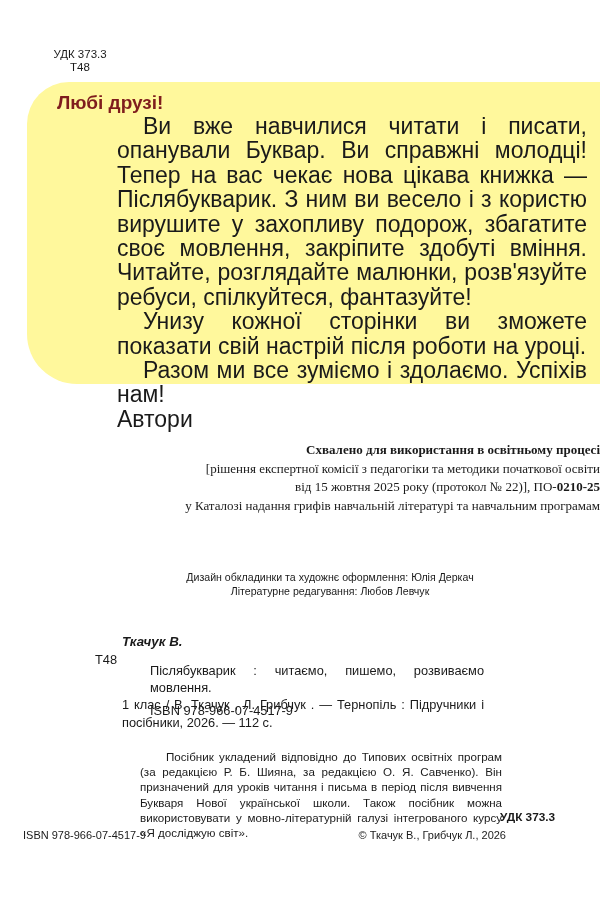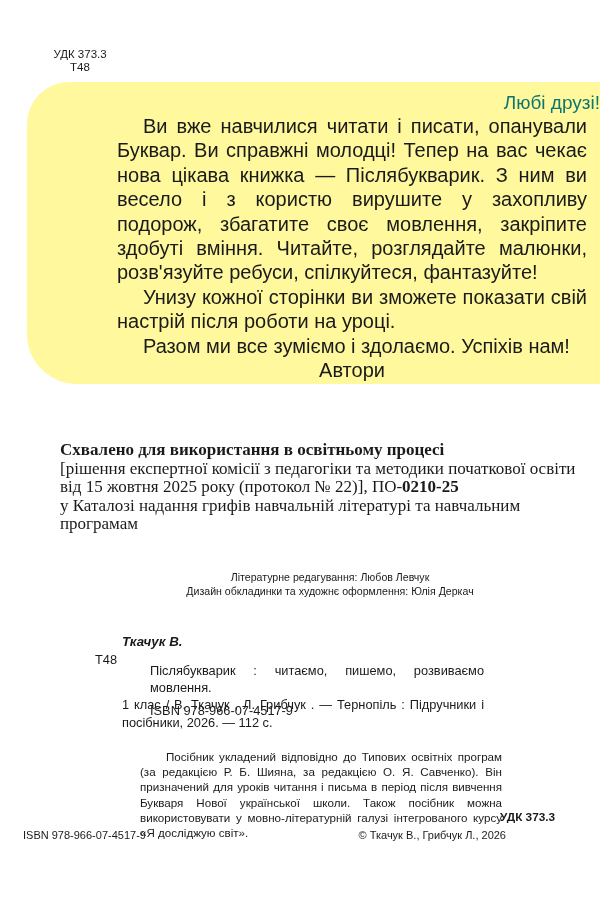--- a/index.html
+++ b/index.html
@@ -4,27 +4,27 @@
 <style>
   html, body { margin:0; padding:0; background:#ffffff; }
   body { width:600px; height:921px; position:relative; overflow:hidden; color:#1a1a1a; }
   .sans { font-family: "Liberation Sans", sans-serif; }
   .serif { font-family: "Liberation Serif", serif; }
 
   .udk-top { position:absolute; left:50px; top:48px; font-size:11.5px; line-height:13px; text-align:center; width:60px; }
 
   .letter-box { position:absolute; left:27px; top:82px; width:573px; height:302px;
     background:#fff89c; border-radius:42px 0 0 50px; }
-  .letter-title { position:absolute; left:0; top:10px; width:100%; text-align:right;
-    color:#0f766e; font-weight:normal; font-size:19px; padding-left:30px; box-sizing:border-box; }
-  .letter-body { position:absolute; left:90px; top:32px; width:470px; font-size:20px; line-height:24.4px; }
+  .letter-title { position:absolute; left:0; top:10px; width:100%; text-align:left;
+    color:#7f1d1d; font-weight:bold; font-size:19px; padding-left:30px; box-sizing:border-box; }
+  .letter-body { position:absolute; left:90px; top:32px; width:470px; font-size:23px; line-height:24.4px; }
   .letter-body p { margin:0; text-align:justify; text-align-last:left; text-indent:26px; }
-  .sign { text-align:center; }
+  .sign { text-align:left; }
 
-  .approval { position:absolute; left:60px; top:441px; width:540px; text-align:left; font-size:17px; line-height:18.5px; }
+  .approval { position:absolute; left:60px; top:441px; width:540px; text-align:right; font-size:13px; line-height:18.5px; }
   .approval .bold { font-weight:bold; }
 
   .credits { position:absolute; left:150px; top:570px; width:360px; text-align:center; font-size:10.6px; line-height:14px; }
 
   .catalog { position:absolute; left:0; top:633px; width:600px; font-size:12.8px; line-height:17.2px; }
   .cat-author { position:absolute; left:122px; top:0; font-weight:bold; font-size:13.3px;font-style:italic; }
   .cat-code { position:absolute; left:95px; top:18px; }
   .cat-text { position:absolute; left:122px; top:18px; width:362px; text-align:justify;margin-top:11px; }
   .cat-text .indent { padding-left:28px; }
   .cat-isbn { position:absolute; left:150px; top:69px; }
@@ -55,22 +55,22 @@
 </div>
 
 <div class="approval serif">
   <div class="bold">Схвалено для використання в освітньому процесі</div>
   <div>[рішення експертної комісії з педагогіки та методики початкової освіти</div>
   <div><span>від 15 жовтня 2025 року (протокол № 22)], ПО-</span><span class="bold">0210-25</span></div>
   <div>у Каталозі надання грифів навчальній літературі та навчальним програмам</div>
 </div>
 
 <div class="credits">
+  <div>Дизайн обкладинки та художнє оформлення: Юлія Деркач</div>
   <div>Літературне редагування: Любов Левчук</div>
-  <div>Дизайн обкладинки та художнє оформлення: Юлія Деркач</div>
 </div>
 
 <div class="catalog">
   <div class="cat-author">Ткачук В.</div>
   <div class="cat-code">Т48</div>
   <div class="cat-text">
     <div class="indent">Післябукварик : читаємо, пишемо, розвиваємо мовлення.</div>
     <div>1 клас / В. Ткачук , Л. Грибчук . — Тернопіль : Підручники і посібники, 2026. — 112 с.</div>
   </div>
   <div class="cat-isbn">ISBN 978-966-07-4517-9</div>

